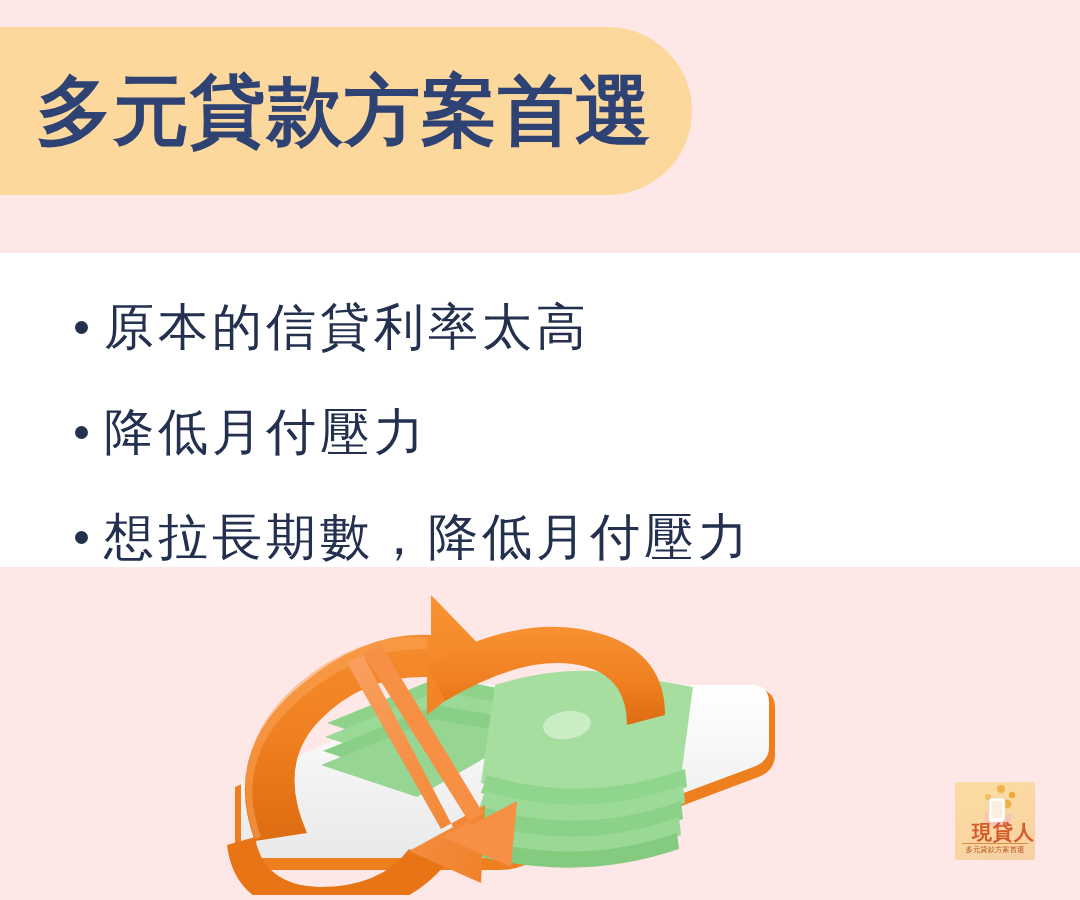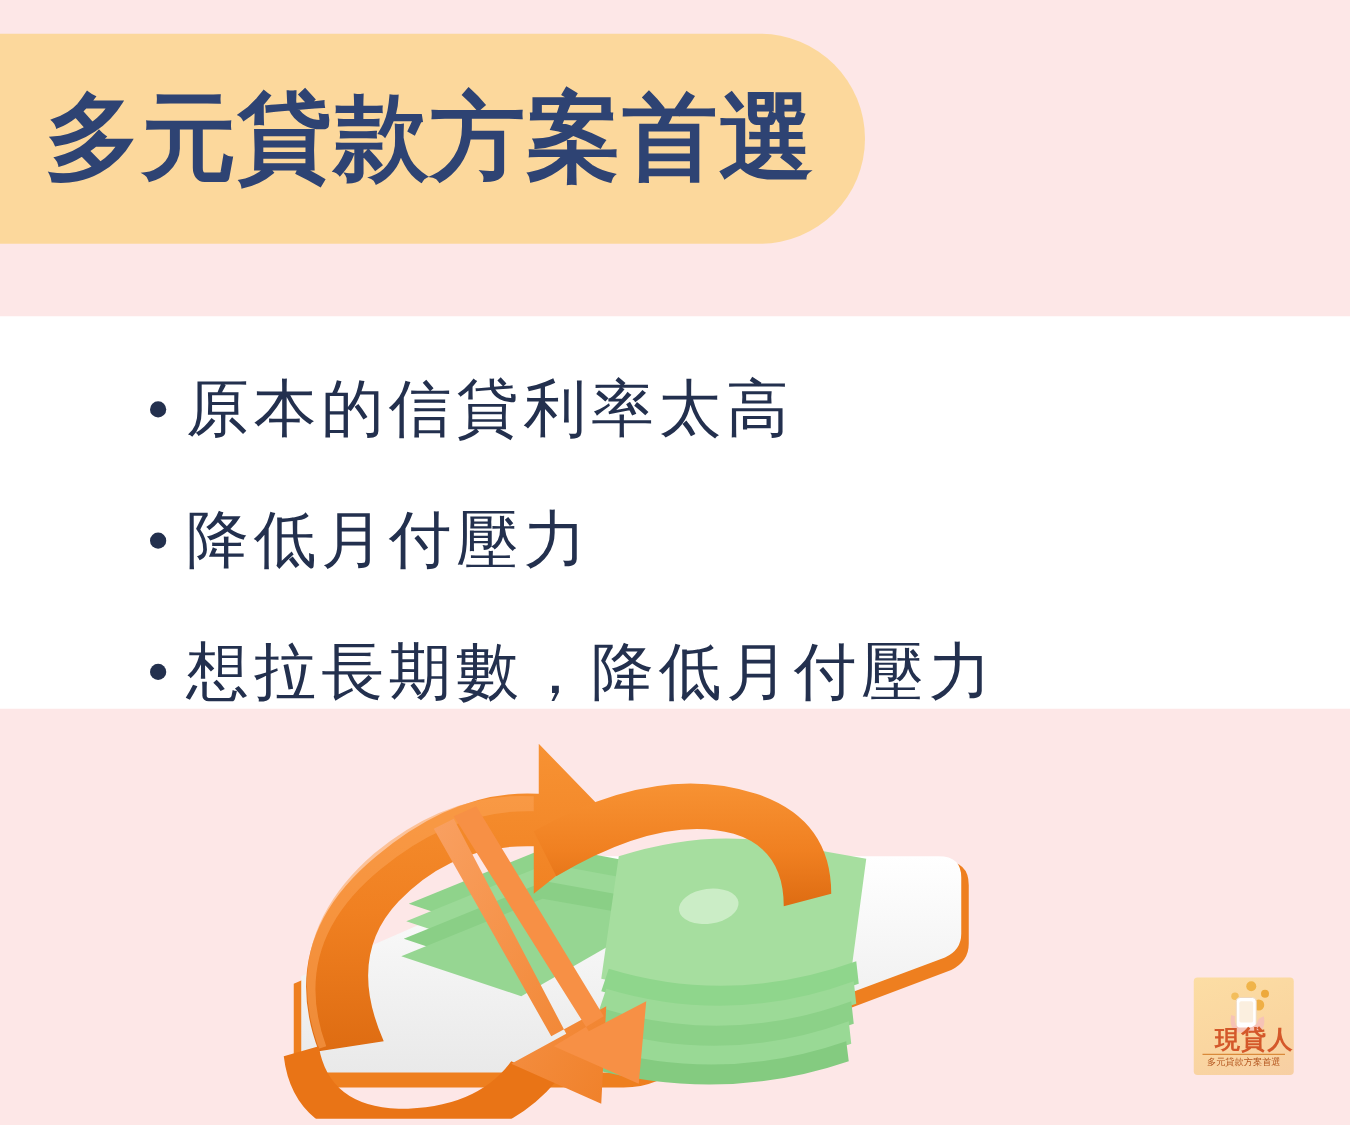--- a/index.html
+++ b/index.html
@@ -37,21 +37,21 @@
 
   
   .bullets{
     position:absolute;left:0;top:253px;width:1080px;height:314px;
     padding-top:22px;
     box-sizing:border-box;
   }
   .bullet-row{
     display:flex;align-items:center;
     height:105px;
-    padding-left:120px;
+    padding-left:75px;
   }
   .bullet-dot{
     width:13px;height:13px;border-radius:50%;
     background:#23304e;
     flex:0 0 auto;
     margin-right:16px;
   }
   .bullet-text{
     font-size:50px;
     color:#23304e;

